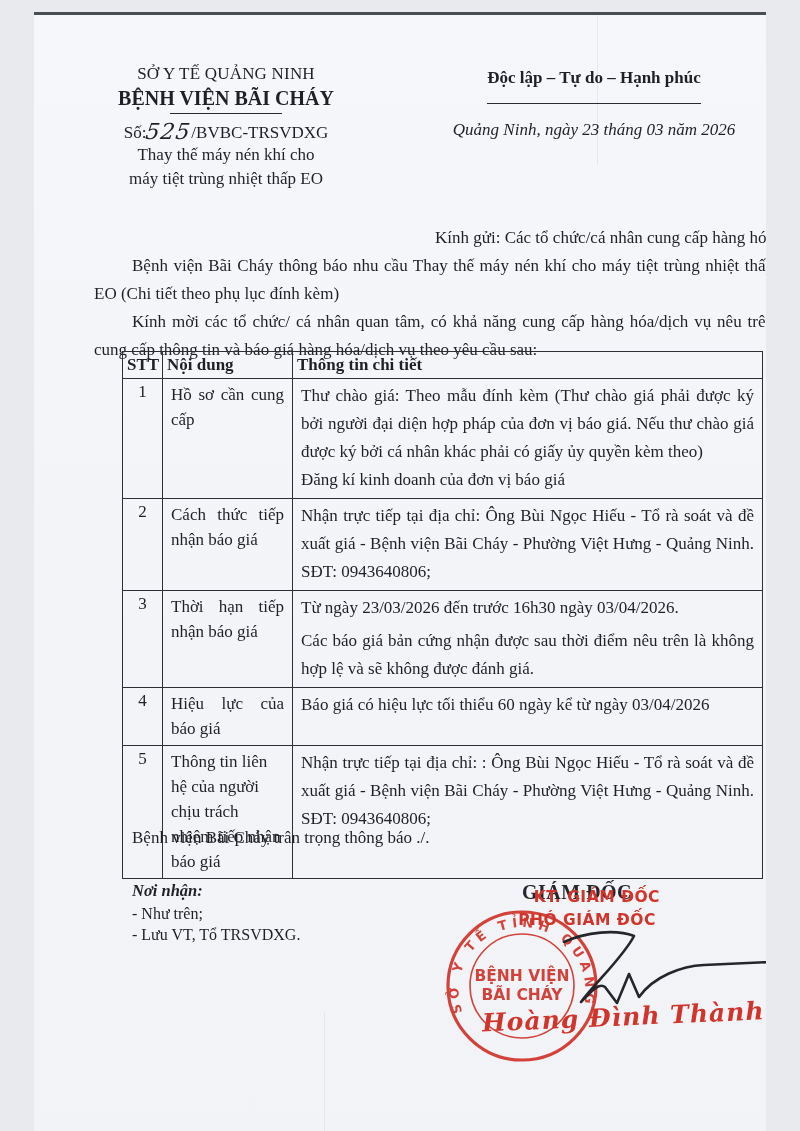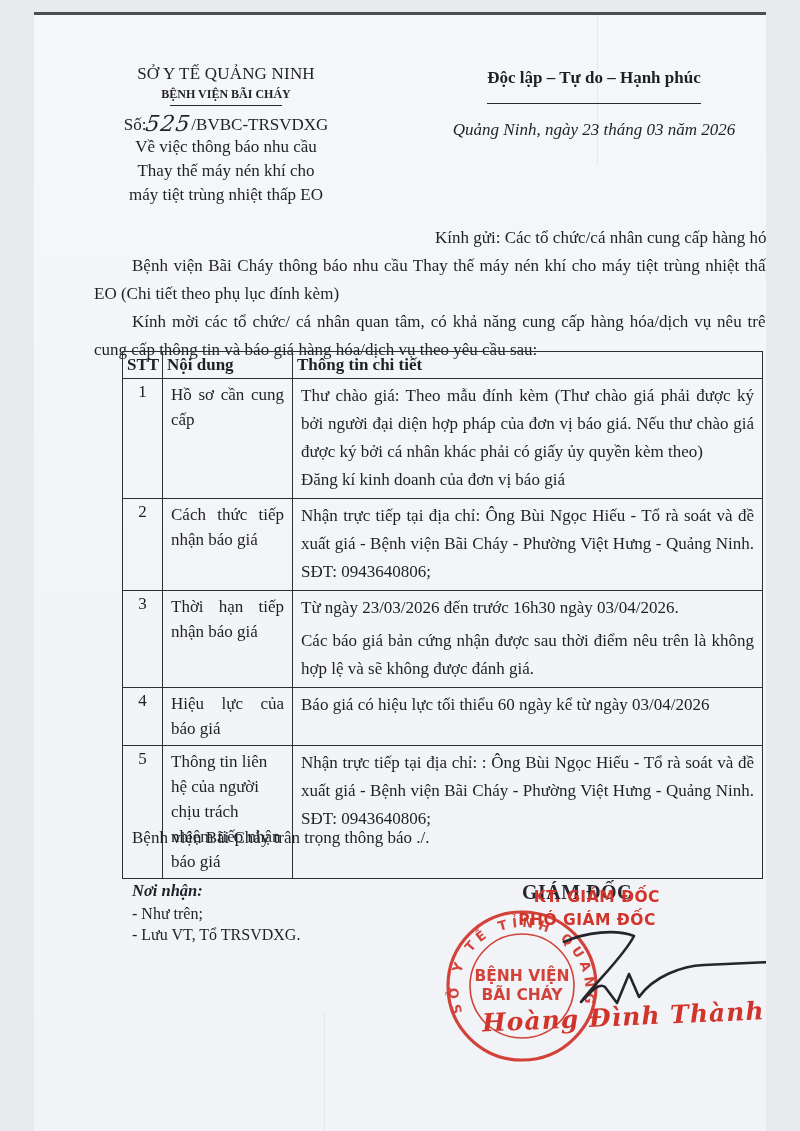--- a/index.html
+++ b/index.html
@@ -16,21 +16,21 @@
   .crease{position:absolute;width:1px;background:#d9dce5;}
   .crease.c1{left:777px;top:0;height:1131px;opacity:.8;}
   .crease.c2{left:790px;top:0;height:1131px;background:#ccd1dc;}
   .crease.c3{left:563px;top:3px;height:150px;opacity:.55;}
   .crease.c4{left:290px;top:1000px;height:131px;opacity:.55;}
 
   .letterhead{position:absolute;top:52px;left:0;width:800px;display:flex;}
   .lh-left{width:276px;margin-left:54px;text-align:center;}
   .lh-right{width:452px;margin-left:4px;text-align:center;}
   .lh-agency{font-size:17px;letter-spacing:.2px;}
-  .lh-org{font-size:12px;font-weight:bold;margin-top:3px;}
+  .lh-org{font-size:20px;font-weight:bold;margin-top:3px;}
   .lh-rule{width:112px;height:0;border-bottom:1.6px solid #2a2b31;margin:3px auto 4px auto;}
   .lh-num{font-size:17px;margin-top:1px;white-space:nowrap;}
   .hand-number{font-family:"DejaVu Serif",serif;font-style:italic;font-size:22px;display:inline-block;transform:skewX(-8deg) translateY(1px);letter-spacing:1px;}
   .lh-sub{font-size:17px;line-height:24px;}
   .nat-title{font-size:17.5px;font-weight:bold;letter-spacing:.2px;}
   .nat-motto{display:inline-block;font-size:17px;font-weight:bold;margin-top:4px;padding-bottom:15px;border-bottom:1.6px solid #2a2b31;}
   .dateline{font-size:17px;font-style:italic;margin-top:16px;}
 
   .bodytext{position:absolute;left:60px;width:680px;font-size:17px;line-height:28px;}
   .salutation{top:212px;text-align:right;}
@@ -87,21 +87,20 @@
   <div class="crease c2"></div>
   <div class="crease c3"></div>
   <div class="crease c4"></div>
 
   <div class="letterhead">
     <div class="lh-left">
       <div class="lh-agency">SỞ Y TẾ QUẢNG NINH</div>
       <div class="lh-org">BỆNH VIỆN BÃI CHÁY</div>
       <div class="lh-rule"></div>
       <div class="lh-num"><span>Số:</span><span class="hand-number">525</span><span>/BVBC-TRSVDXG</span></div>
-      <div class="lh-sub">Về việc thông báo nhu cầu</div>
       <div class="lh-sub">Thay thế máy nén khí cho</div>
       <div class="lh-sub">máy tiệt trùng nhiệt thấp EO</div>
     </div>
     <div class="lh-right">
       <div><span class="nat-motto">Độc lập – Tự do – Hạnh phúc</span></div>
       <div class="dateline">Quảng Ninh, ngày 23 tháng 03 năm 2026</div>
     </div>
   </div>
 
   <div class="bodytext salutation">Kính gửi: Các tổ chức/cá nhân cung cấp hàng hóa</div>

